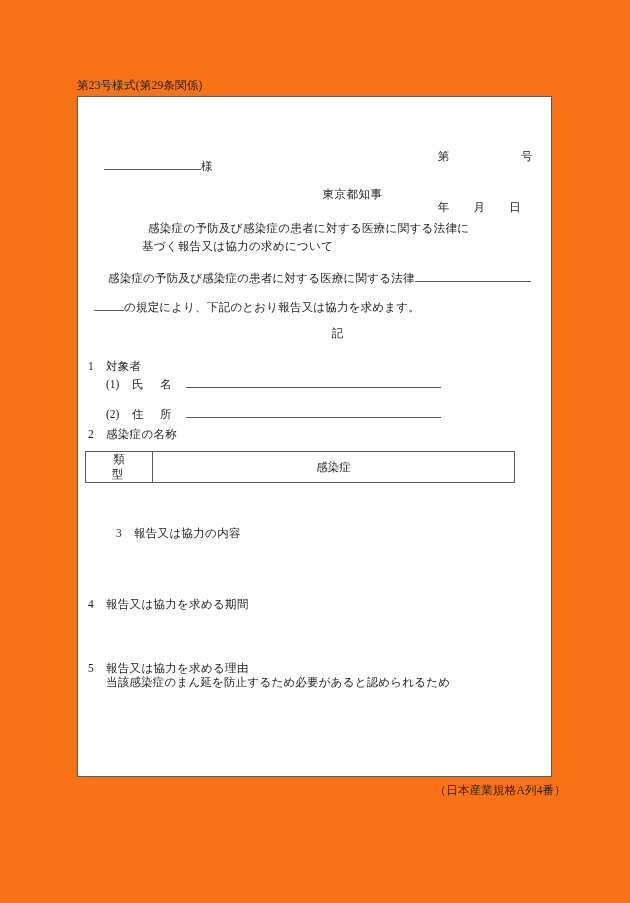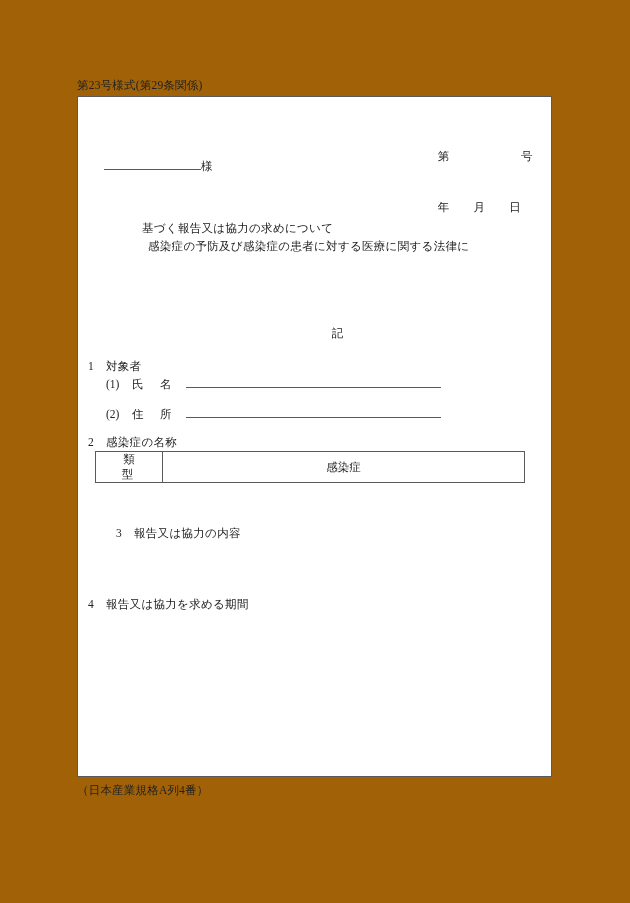--- a/index.html
+++ b/index.html
@@ -15,21 +15,21 @@
     color: #222222;
     overflow: hidden;
   }
 
   
   #page {
     position: absolute;
     left: 0; top: 0;
     width: 630px;
     height: 903px;
-    background: #a16207;
+    background: #f97316;
   }
 
   
   #form-number {
     position: absolute;
     left: 77px;
     top: 78px;
     font-size: 11.5px;
     letter-spacing: 0.2px;
     white-space: nowrap;
@@ -134,21 +134,21 @@
     font-size: 11.5px;
     white-space: nowrap;
   }
   .sec-num {
     display: inline-block;
     width: 18px;
   }
   .sec-label { letter-spacing: 0.3px; text-align: right; }
 
   #sec1 { top: 262px; }
-  #sec2 { top: 338px; }
+  #sec2 { top: 330px; }
   #sec3 { top: 429px; margin-left: 28px; }
   #sec4 { top: 500px; }
   #sec5 { top: 564px; }
 
   
   .subitem {
     position: absolute;
     left: 28px;
     font-size: 11.5px;
     white-space: nowrap;
@@ -166,21 +166,21 @@
     width: 255px;
     height: 12px;
     border-bottom: 1px solid #5a5a5a;
     vertical-align: baseline;
     margin-left: 2px;
   }
 
   
   #disease-table {
     position: absolute;
-    left: 17px;
+    left: 7px;
     top: 354px;
     width: 430px;
     border-collapse: collapse;
     font-size: 11.5px;
   }
   #disease-table td {
     border: 1px solid #5a5a5a;
     height: 29px;
     padding: 0 6px;
     box-sizing: border-box;
@@ -201,23 +201,24 @@
     left: 28px;
     top: 578px;
     font-size: 11.5px;
     letter-spacing: 0.2px;
     white-space: nowrap;
   }
 
   
   #footer-note {
     position: absolute;
-    left: 77px;
+    left: 91px;
     top: 783px;
     width: 475px;
+    text-align: right;
     font-size: 11.5px;
     letter-spacing: 0.2px;
   }
 </style>
 </head>
 <body>
 
 <div id="page">
 
   <div id="form-number">第23号様式(第29条関係)</div>
@@ -226,26 +227,37 @@
 
     <div id="doc-meta">
       <span class="meta-line">第　　　　　　号</span>
       <span class="meta-line">年　　月　　日</span>
     </div>
 
     <div id="addressee">
       <span id="addressee-blank" class="fill-line"></span><span>様</span>
     </div>
 
+    <div id="issuer">
+      <span class="inner">東京都知事</span>
+    </div>
 
     <div id="doc-title">
+      <span class="tline">感染症の予防及び感染症の患者に対する医療に関する法律に</span>
       <span class="tline tline2">基づく報告又は協力の求めについて</span>
-      <span class="tline">感染症の予防及び感染症の患者に対する医療に関する法律に</span>
-    </div>
-
+    </div>
+
+    <div id="body-para">
+      <span class="pline">
+        <span style="display:inline-block;width:14px;"></span><span>感染症の予防及び感染症の患者に対する医療に関する法律</span><span id="law-blank" class="fill-line"></span>
+      </span>
+      <span class="pline">
+        <span id="clause-blank" class="fill-line"></span><span>の規定により、下記のとおり報告又は協力を求めます。</span>
+      </span>
+    </div>
 
     <div id="ki-marker">
       <span class="inner">記</span>
     </div>
 
     <div class="section" id="sec1">
       <span class="sec-num">1</span><span class="sec-label">対象者</span>
     </div>
 
     <div class="subitem" id="sub1">
@@ -270,19 +282,23 @@
       </table>
 
     <div class="section" id="sec3">
       <span class="sec-num">3</span><span class="sec-label">報告又は協力の内容</span>
     </div>
 
     <div class="section" id="sec4">
       <span class="sec-num">4</span><span class="sec-label">報告又は協力を求める期間</span>
     </div>
 
-
+    <div class="section" id="sec5">
+      <span class="sec-num">5</span><span class="sec-label">報告又は協力を求める理由</span>
+    </div>
+
+    <div id="sec5-detail">当該感染症のまん延を防止するため必要があると認められるため</div>
 
   </div>
 
   <div id="footer-note">（日本産業規格A列4番）</div>
 
 </div>
 
 </body></html>

